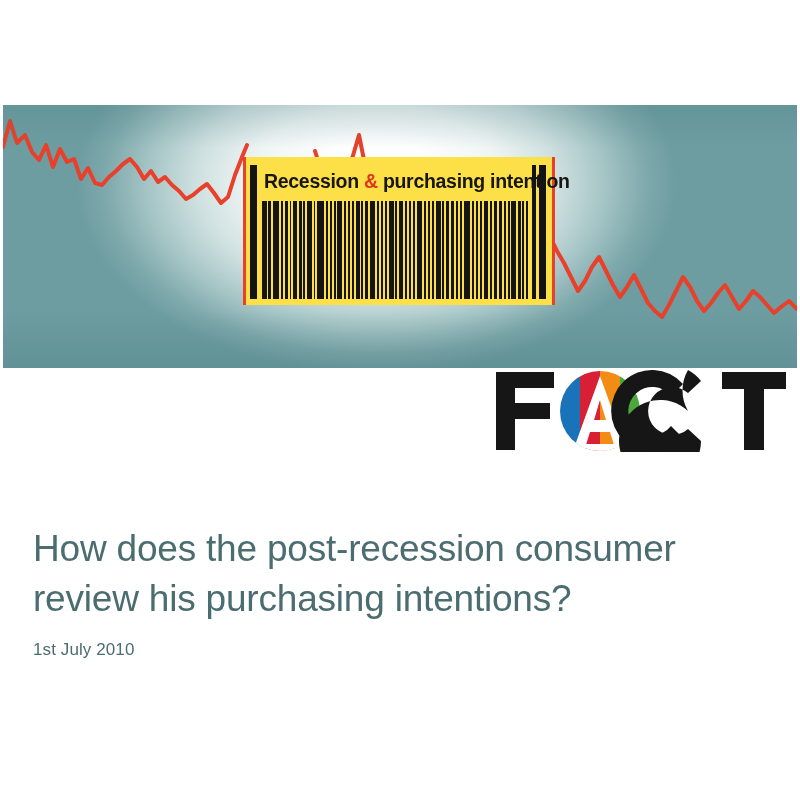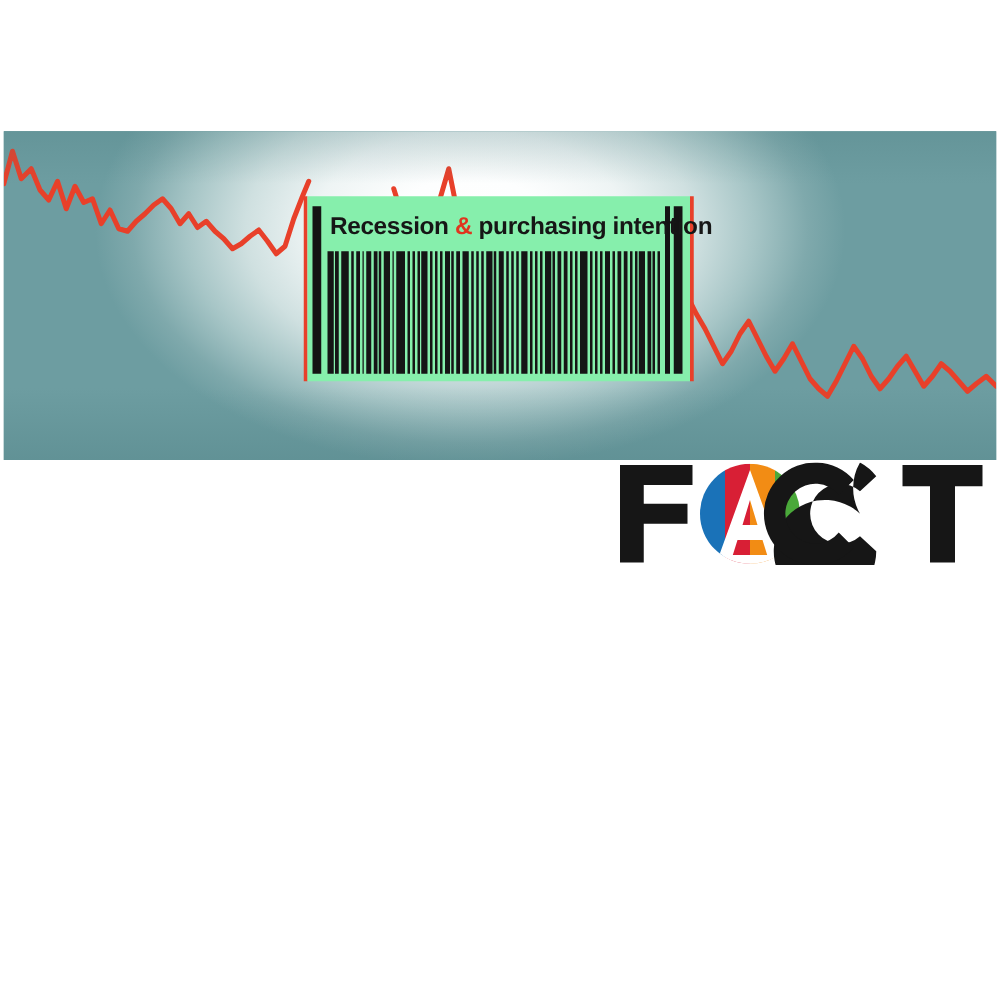--- a/index.html
+++ b/index.html
@@ -76,21 +76,21 @@
   }
   #barcode-rule-left { left: 0px; }
   #barcode-rule-right { left: 309px; }
 
   #barcode-card {
     position: absolute;
     left: 3px;
     top: 0;
     width: 306px;
     height: 148px;
-    background: #86efac;
+    background: #fde047;
   }
   #barcode-guard-left, #barcode-guard-right {
     position: absolute;
     top: 8px;
     width: 7px;
     height: 134px;
     background: #141414;
   }
   #barcode-guard-left  { left: 4px; }
   #barcode-guard-right { left: 293px; }
@@ -297,14 +297,19 @@
       </g>
 
       <path fill="#161616" d="M196 41 a41 41 0 1 0 13 30 l-13 -12 a24 24 0 1 1 0 -36 l13 -12 a41 41 0 0 0 -13 -11 a41 41 0 0 0 0 41 z"></path>
       <path fill="#161616" d="M191 14 a41 41 0 1 0 0 54 l-12 -12 a24 24 0 1 1 0 -30 z"></path>
 
       <path fill="#161616" d="M230 2 h64 v17 h-22 v61 h-20 v-61 h-22 z"></path>
     </svg>
 
   </div>
 
+  <div id="title-block">
+    <h1 id="slide-title">How does the post-recession consumer
+review his purchasing intentions?</h1>
+    <div id="slide-date">1st July 2010</div>
+  </div>
 
 </div>
 
 </body></html>

